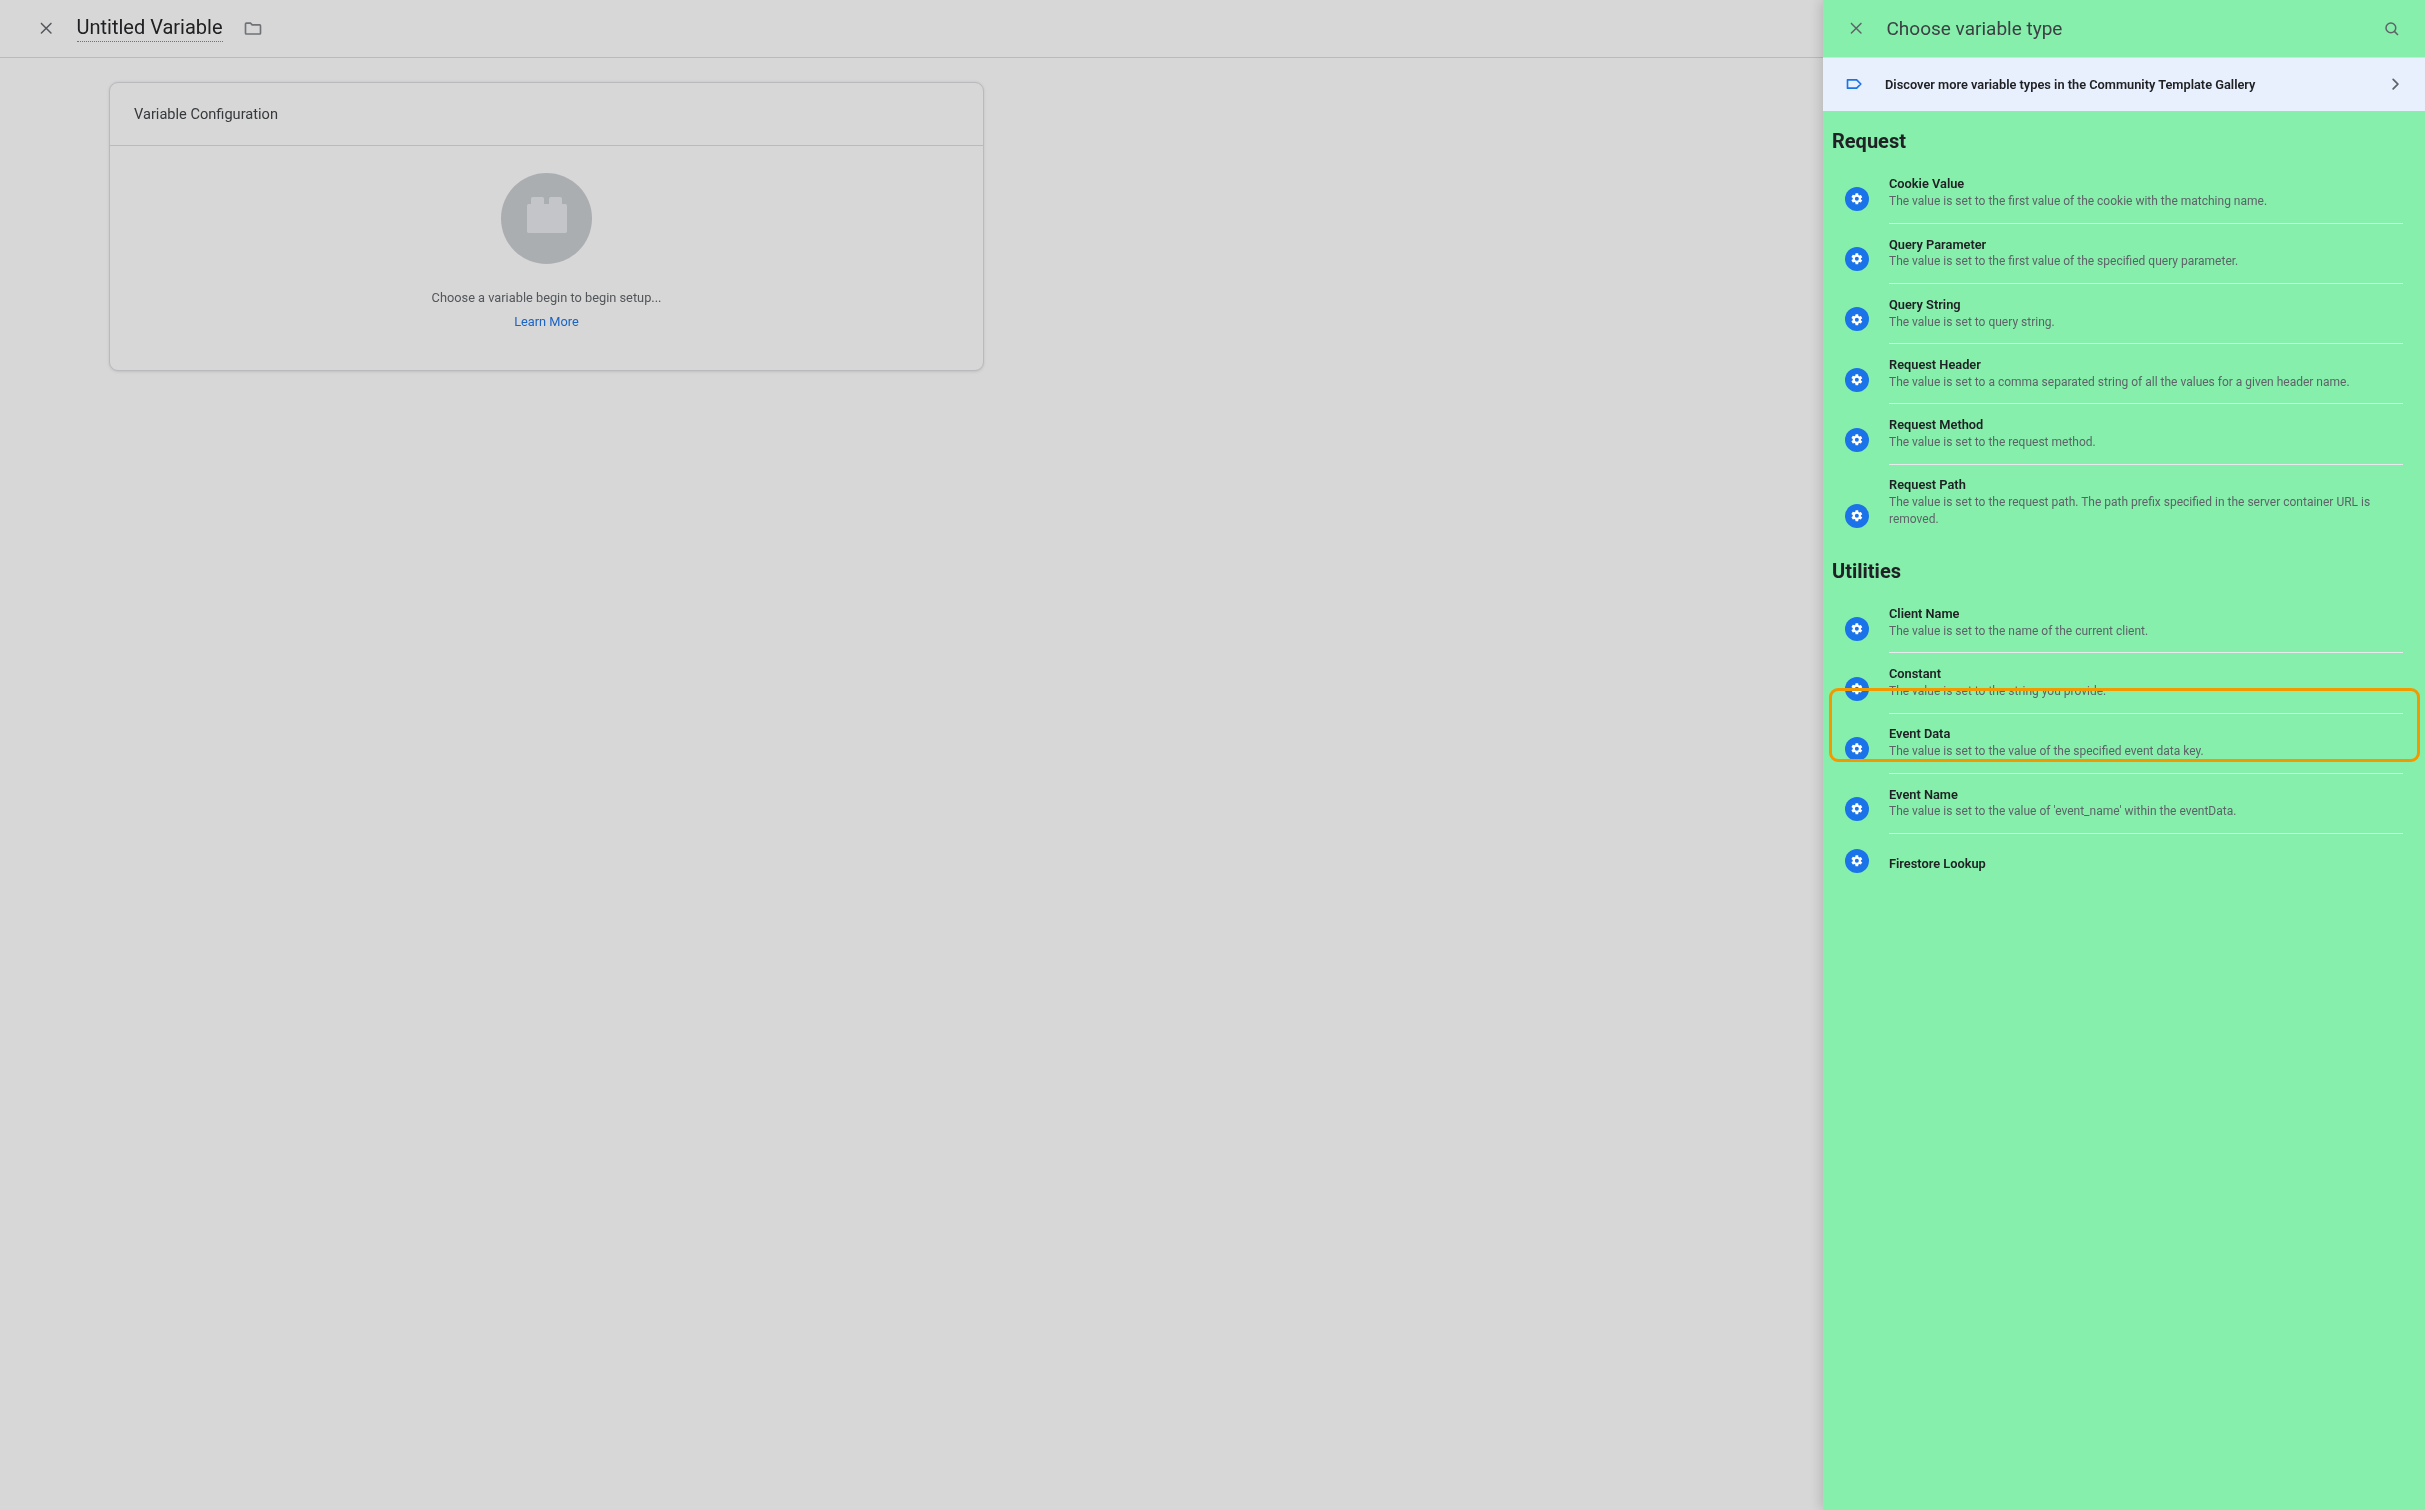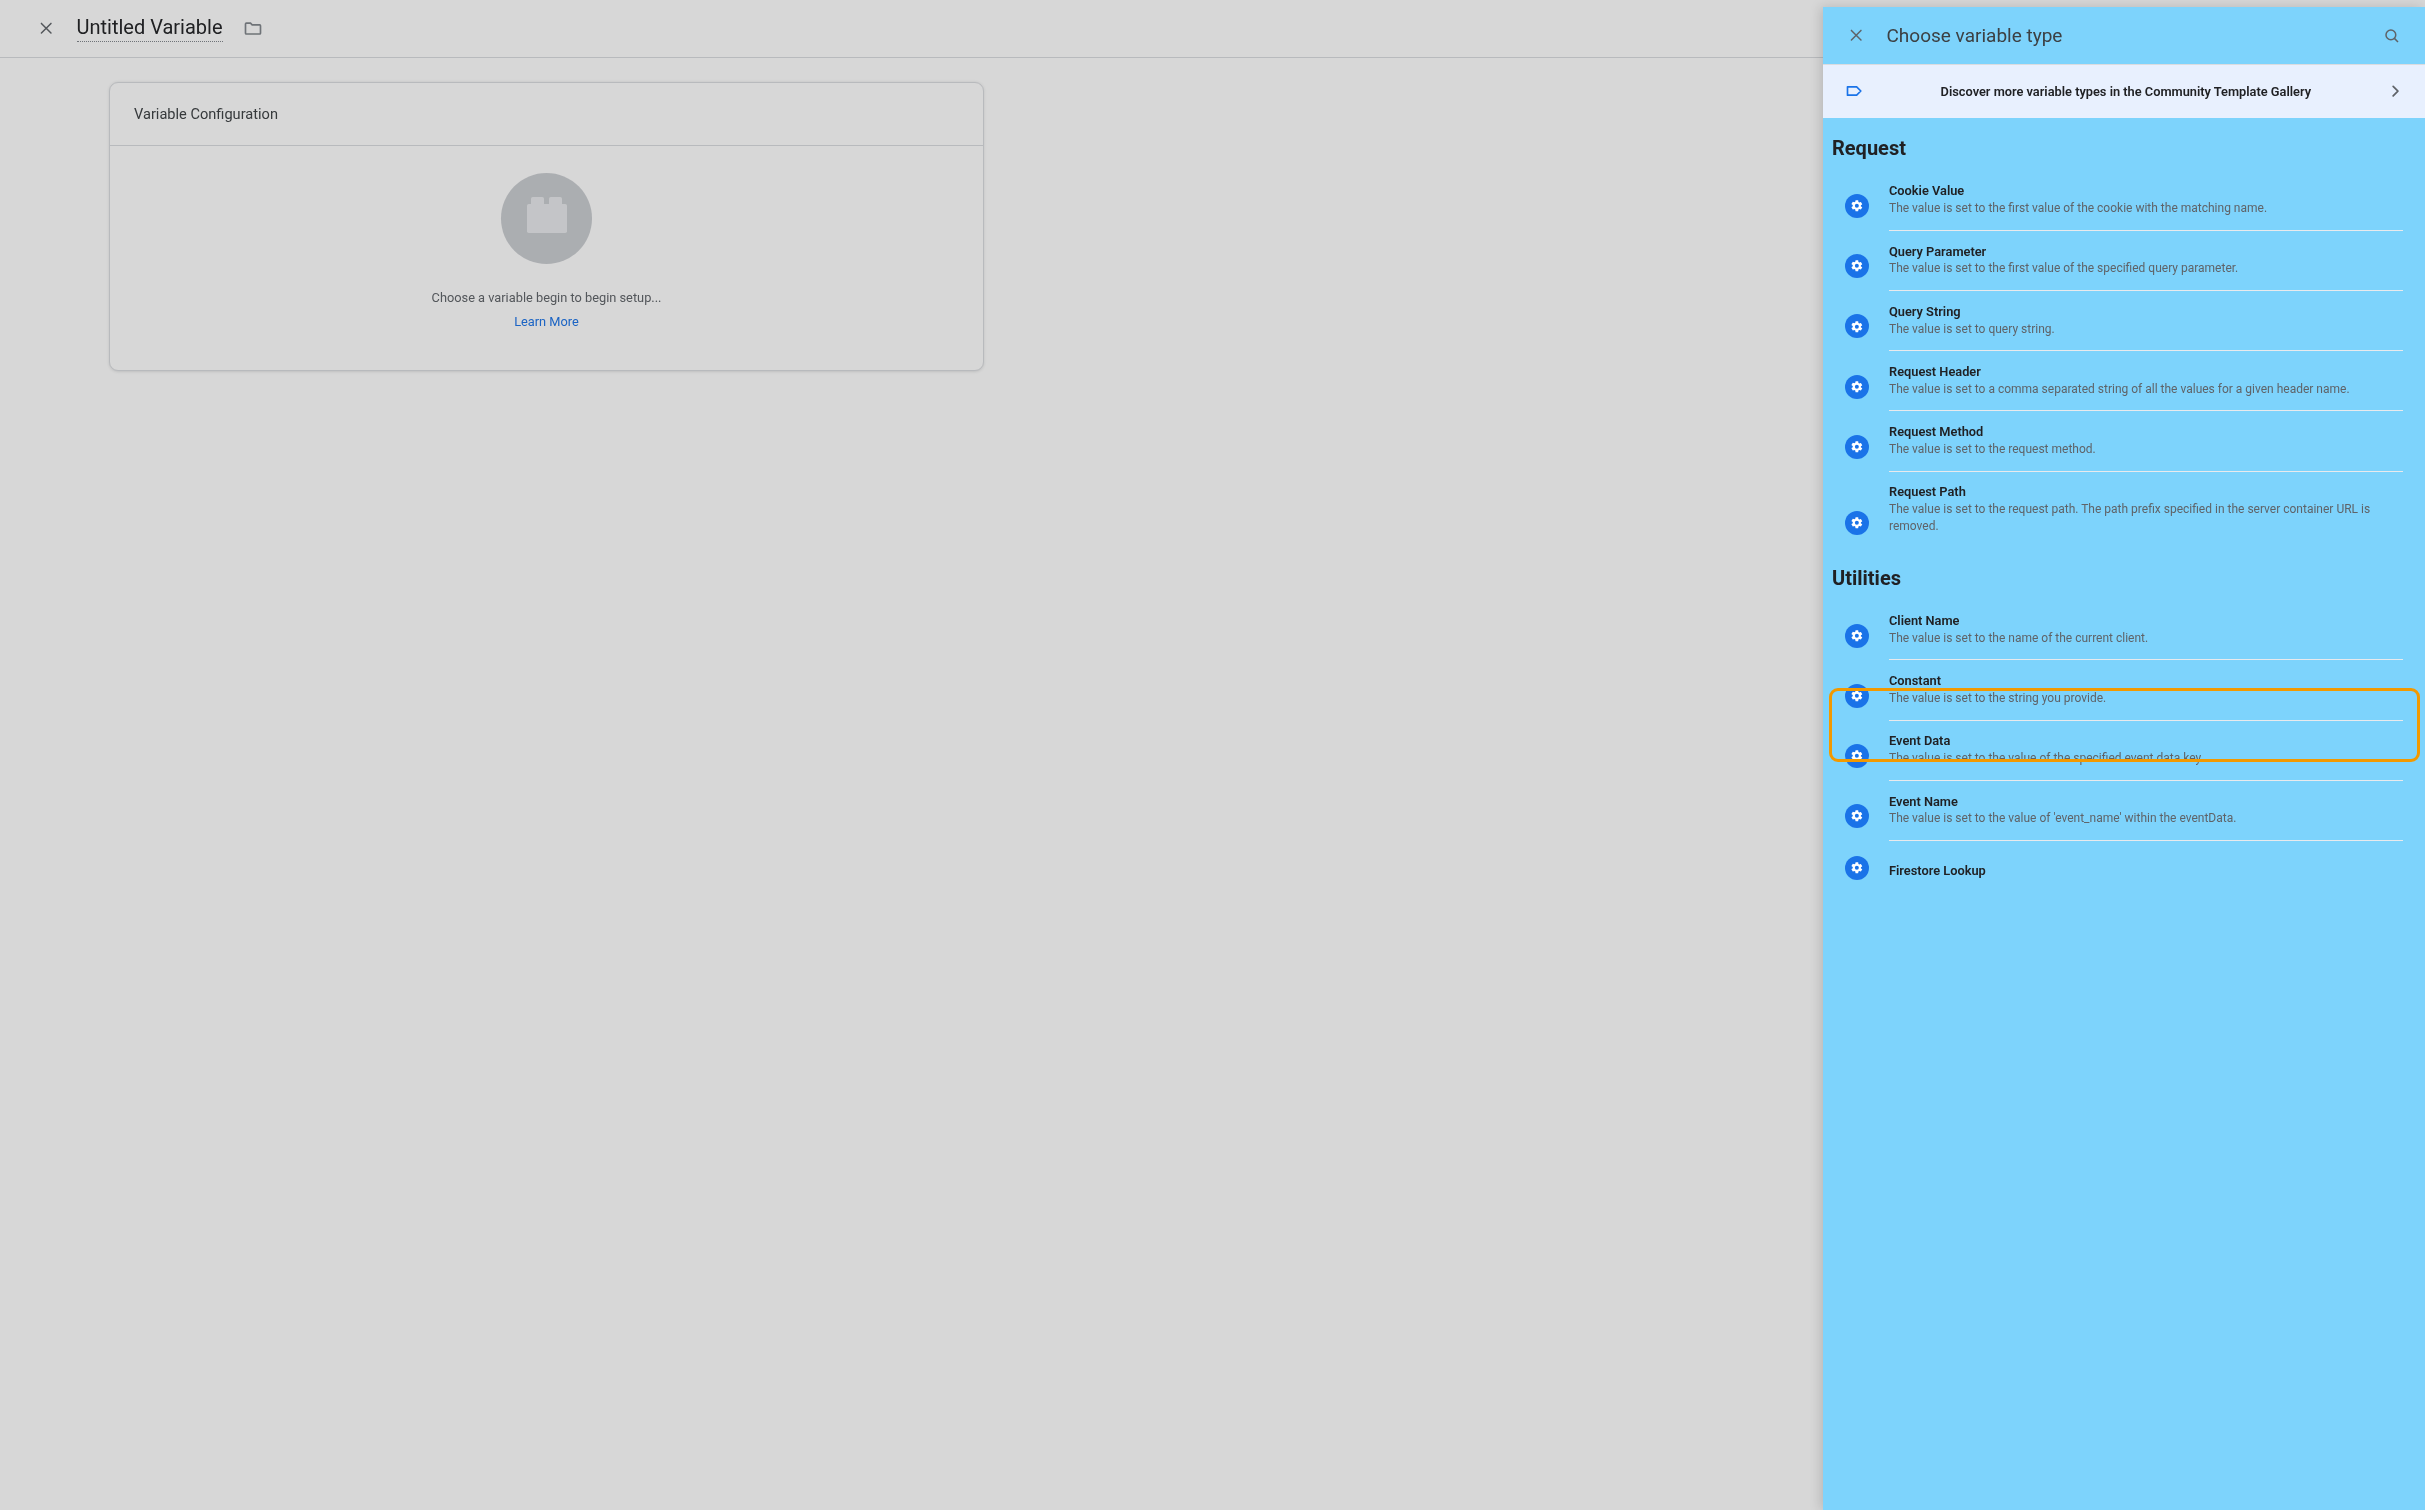--- a/index.html
+++ b/index.html
@@ -41,31 +41,31 @@
   }
   .brick::before { left:4.6px; } .brick::after { right:4.6px; }
   .config-prompt { color:#5f6368; font-size:12.8px; margin-bottom:7.3px; }
   .learn-more { color:#1a73e8; font-size:12.8px; text-decoration:none; }
 
   
   .scrim { position:absolute; inset:0; background:rgba(32,33,36,.18); }
 
   
   .panel {
-    position:absolute; top:7px; right:0; bottom:0; width:602px; background:#7dd3fc;
+    position:absolute; top:0; right:0; bottom:0; width:602px; background:#86efac;
     display:flex; flex-direction:column;
     box-shadow:-2.7px 0 11px rgba(0,0,0,.15);
   }
   .panel-hdr {
     height:58px; border-bottom:0.9px solid #dadce0; display:flex; align-items:center; gap:18px; padding:0 20px;
   }
   .panel-title { font-size:19px; color:#3c4043; flex:1; }
   
   .discover-banner {
-    background:#e8f0fe; display:flex; align-items:center; gap:20px; padding:16.4px 22px; cursor:pointer;text-align:center;
+    background:#e8f0fe; display:flex; align-items:center; gap:20px; padding:16.4px 22px; cursor:pointer;
   }
   .discover-text { flex:1; font-size:12.8px; font-weight:600; color:#202124; }
   .tag-icon { color:#1a73e8; }
   .chev-icon { color:#5f6368; }
   
   .panel-scroll { flex:1; overflow-y:auto; padding:0 0 27px; }
   .section-title { font-size:20px; color:#202124; padding:18px 9px 9px;font-weight:bold; }
   .type-list { padding:0 22px 0 22px; }
   .type-item {
     display:flex; gap:20px; padding:12.8px 0; align-items:flex-end; cursor:pointer;

